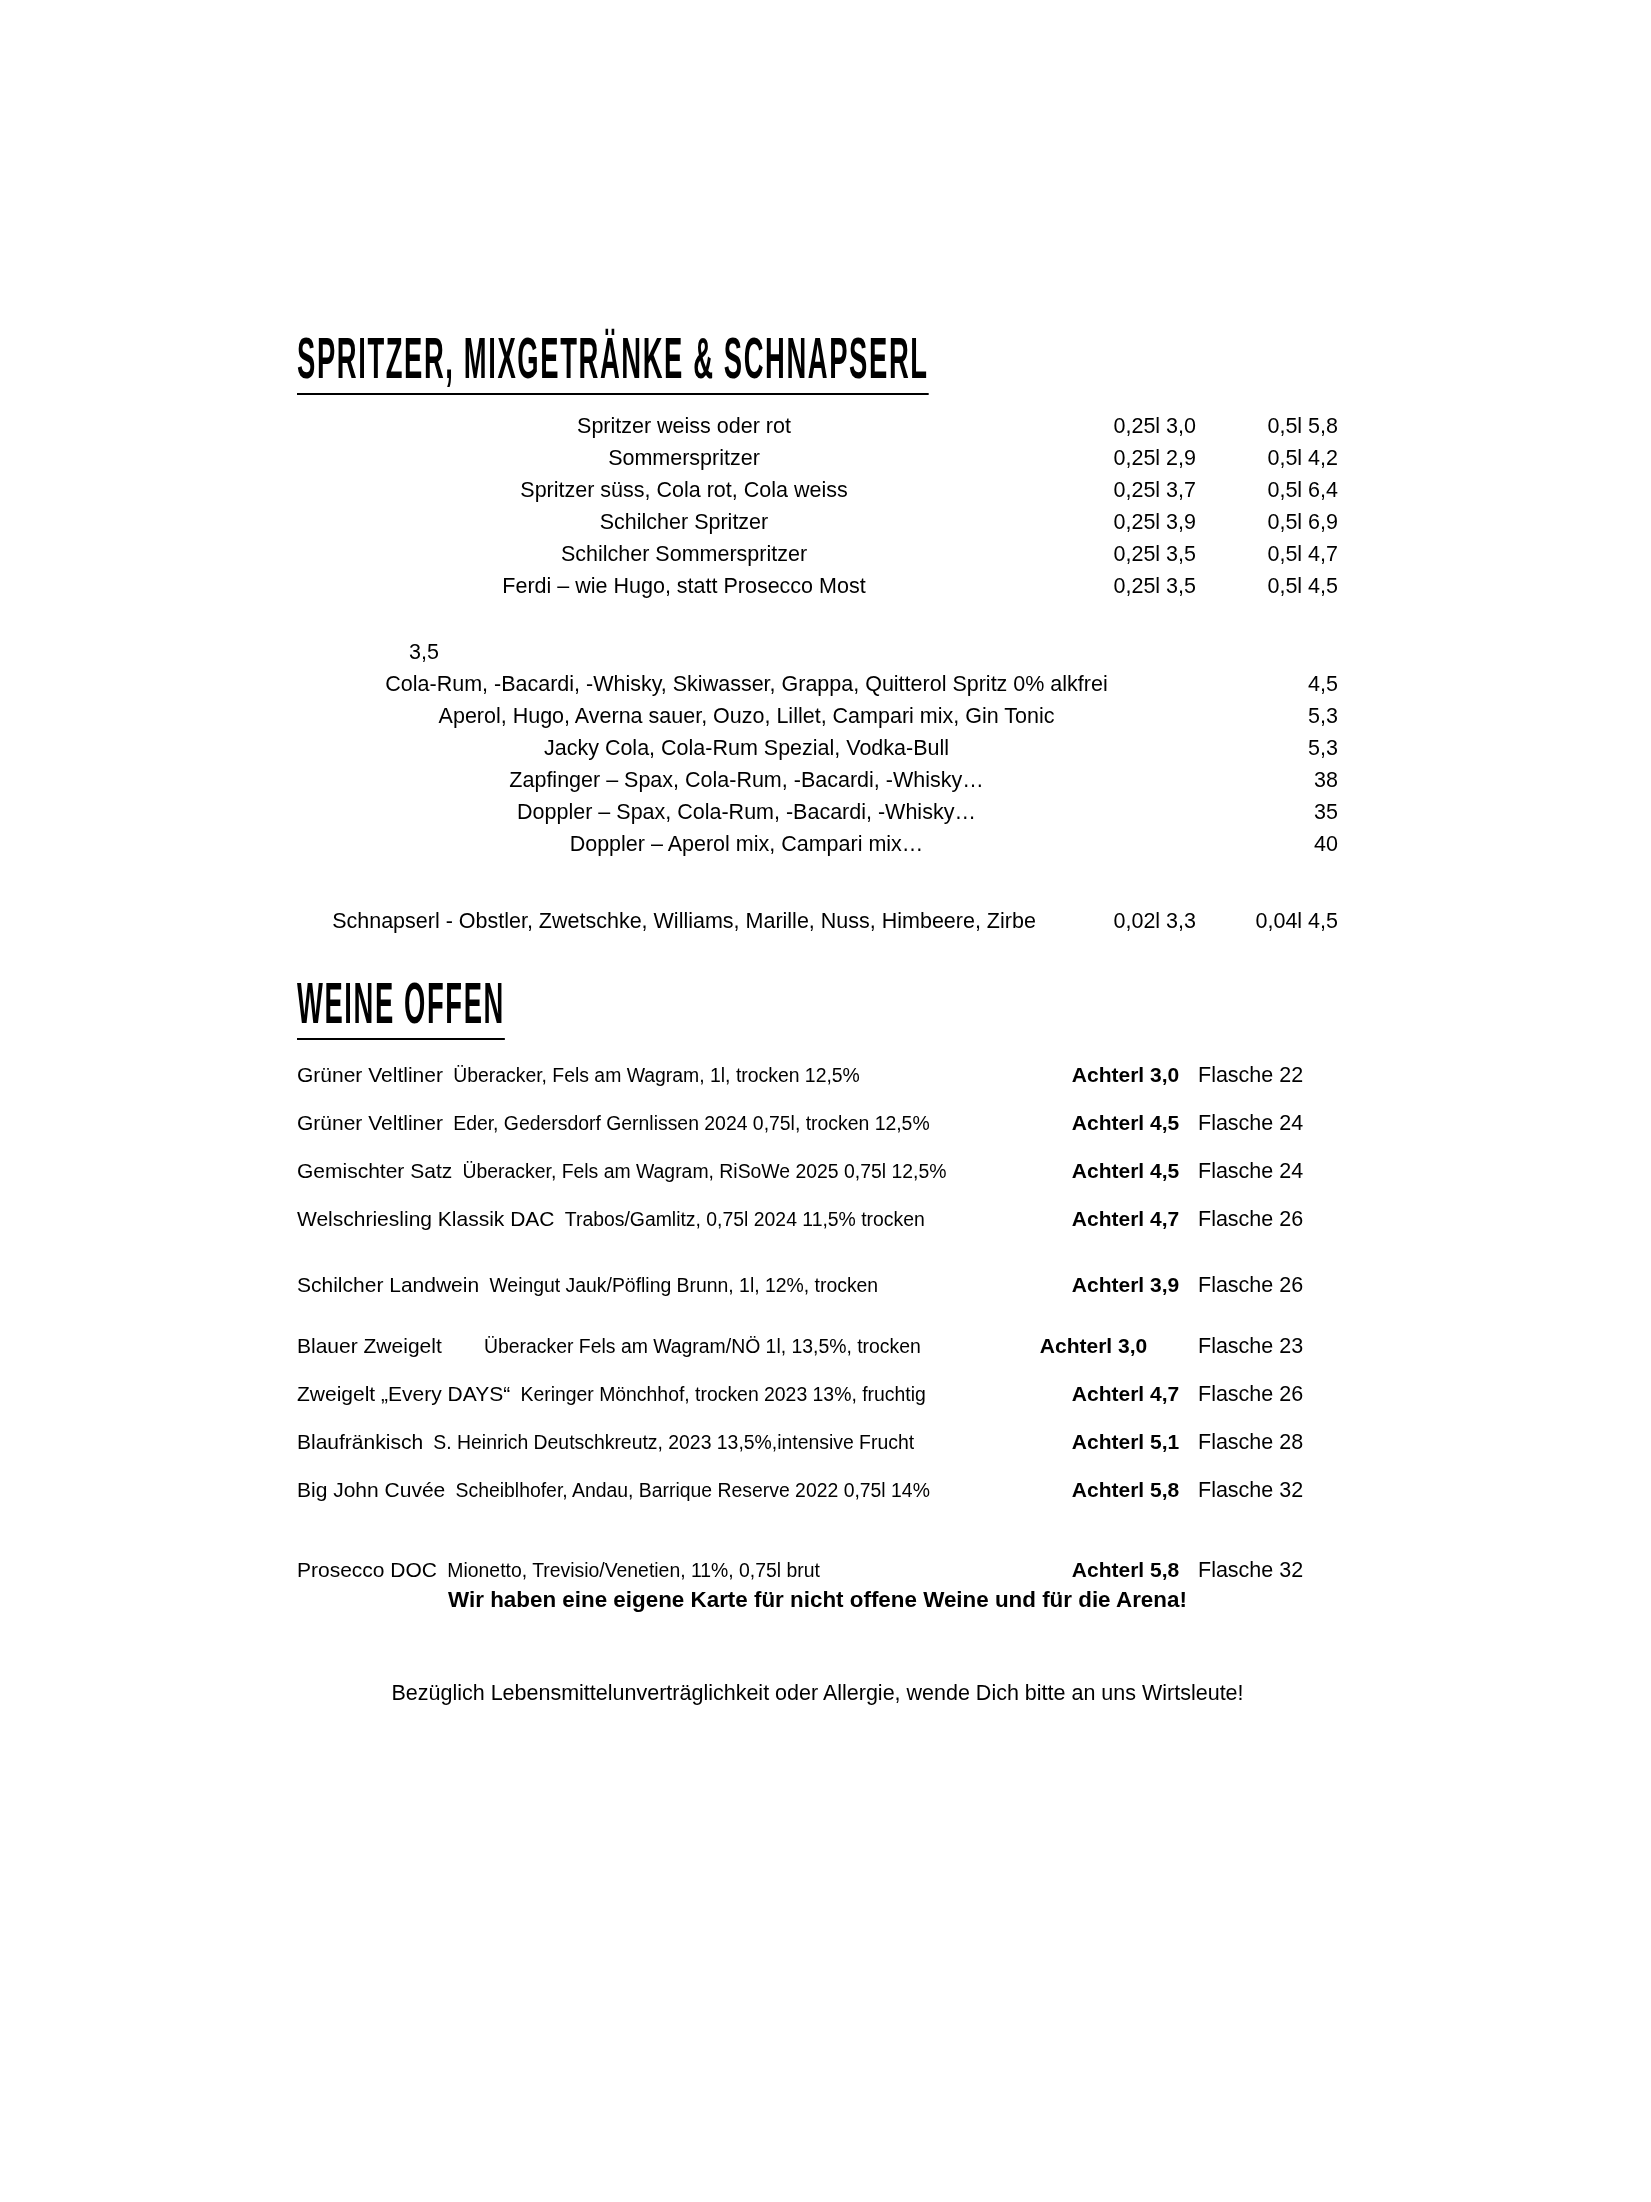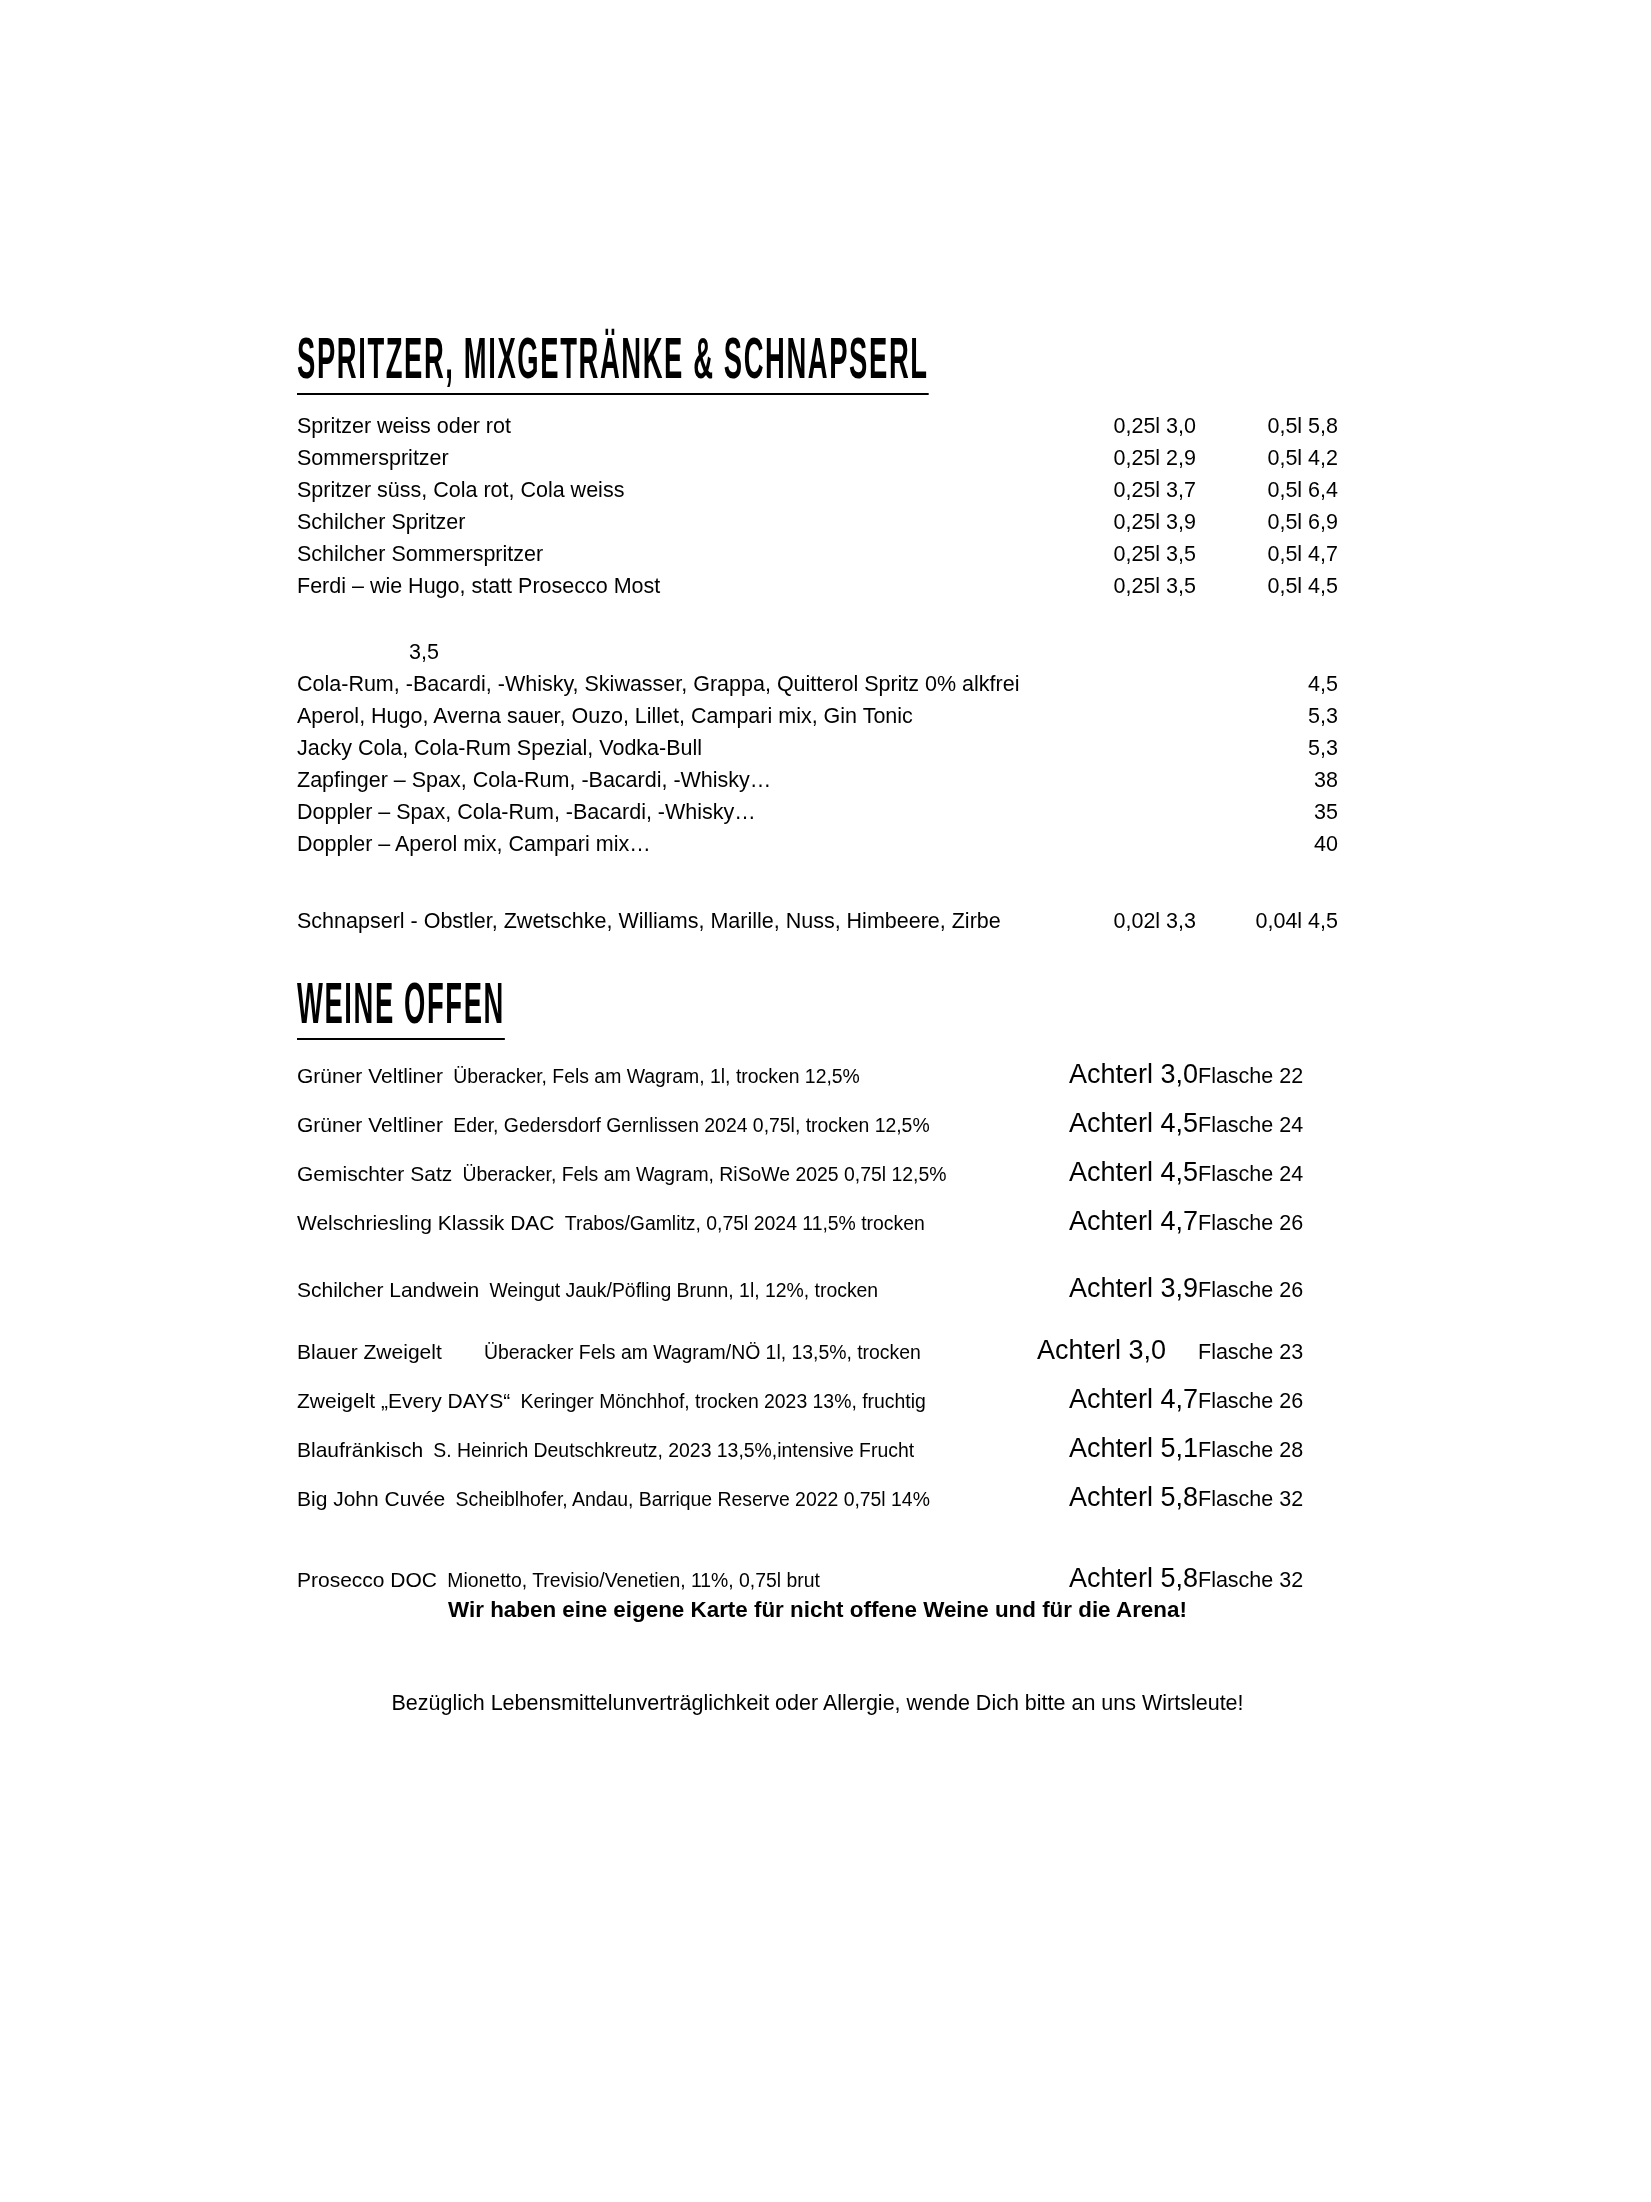--- a/index.html
+++ b/index.html
@@ -30,41 +30,41 @@
   }
   .spritzer-title-wrap { margin-bottom: 14.6px; }
   .weine-title-wrap { margin-bottom: 20.6px; }
 
   .item-row {
     display: flex;
     align-items: baseline;
     font-size: 21.5px;
     line-height: 32px;
   }
-  .item-name { flex: 1 1 auto; white-space: nowrap; overflow: hidden; }
+  .item-name { flex: 1 1 auto; white-space: nowrap; overflow: hidden; text-align: center; }
   .price-small { flex: 0 0 125px; text-align: right; white-space: nowrap; }
   .price-large { flex: 0 0 142px; text-align: right; white-space: nowrap; }
 
   .gap-a { height: 34px; }   
   .gap-b { height: 45px; }   
   .gap-c { height: 38px; }   
 
   .wine-row {
     display: flex;
     align-items: baseline;
     line-height: 29px;
     margin-top: 18px;
   }
   .wine-row.first { margin-top: 20.6px; }
   .wine-row.gap-md { margin-top: 36px; }
   .wine-row.gap-sm { margin-top: 31px; gap: 32px; }
   .wine-row.gap-lg { margin-top: 50px; }
   .wine-name { font-weight: 400; font-size: 21px; white-space: nowrap; }
   .wine-desc { flex: 1 1 auto; font-size: 19.4px; margin-left: 10.3px; white-space: nowrap; overflow: hidden; }
-  .price-achterl { flex: 0 0 145px; text-align: right; font-size: 27px; white-space: nowrap; }
+  .price-achterl { flex: 0 0 145px; text-align: center; font-size: 21px; white-space: nowrap; font-weight: bold; }
   .price-flasche { flex: 0 0 140px; text-align: left; font-size: 21.5px; white-space: nowrap; }
 
   .note-bold {
     text-align: center;
     font-weight: 700;
     font-size: 22.4px;
     line-height: 29px;
   }
   .note-plain {
     margin-top: 65px;

